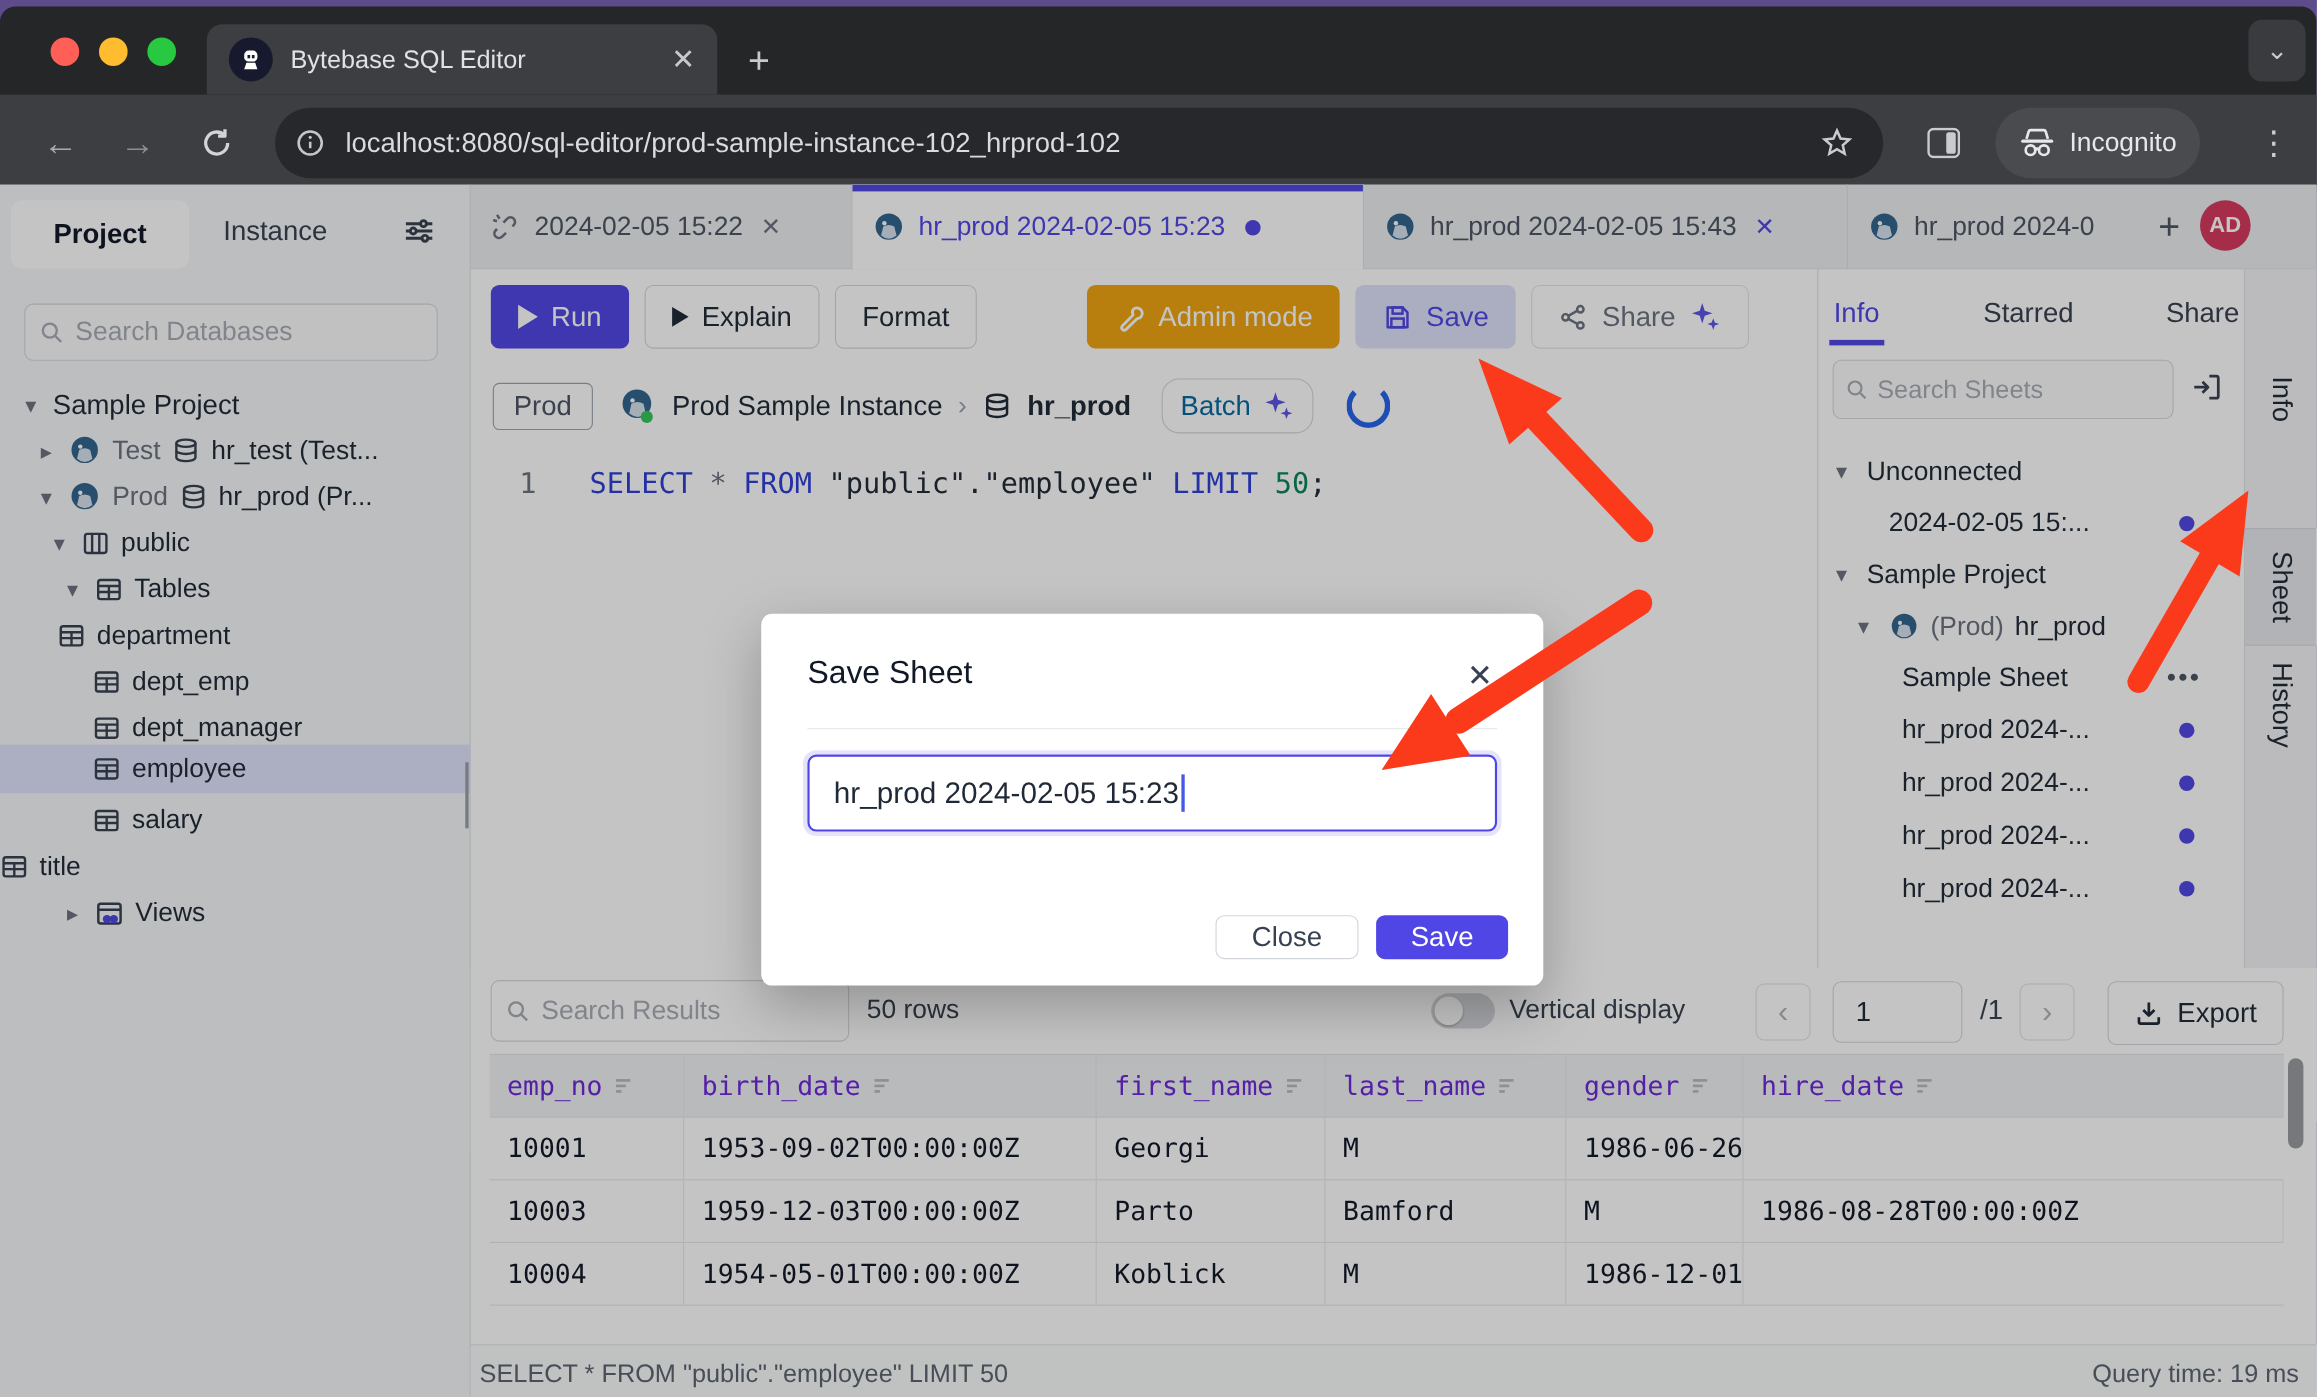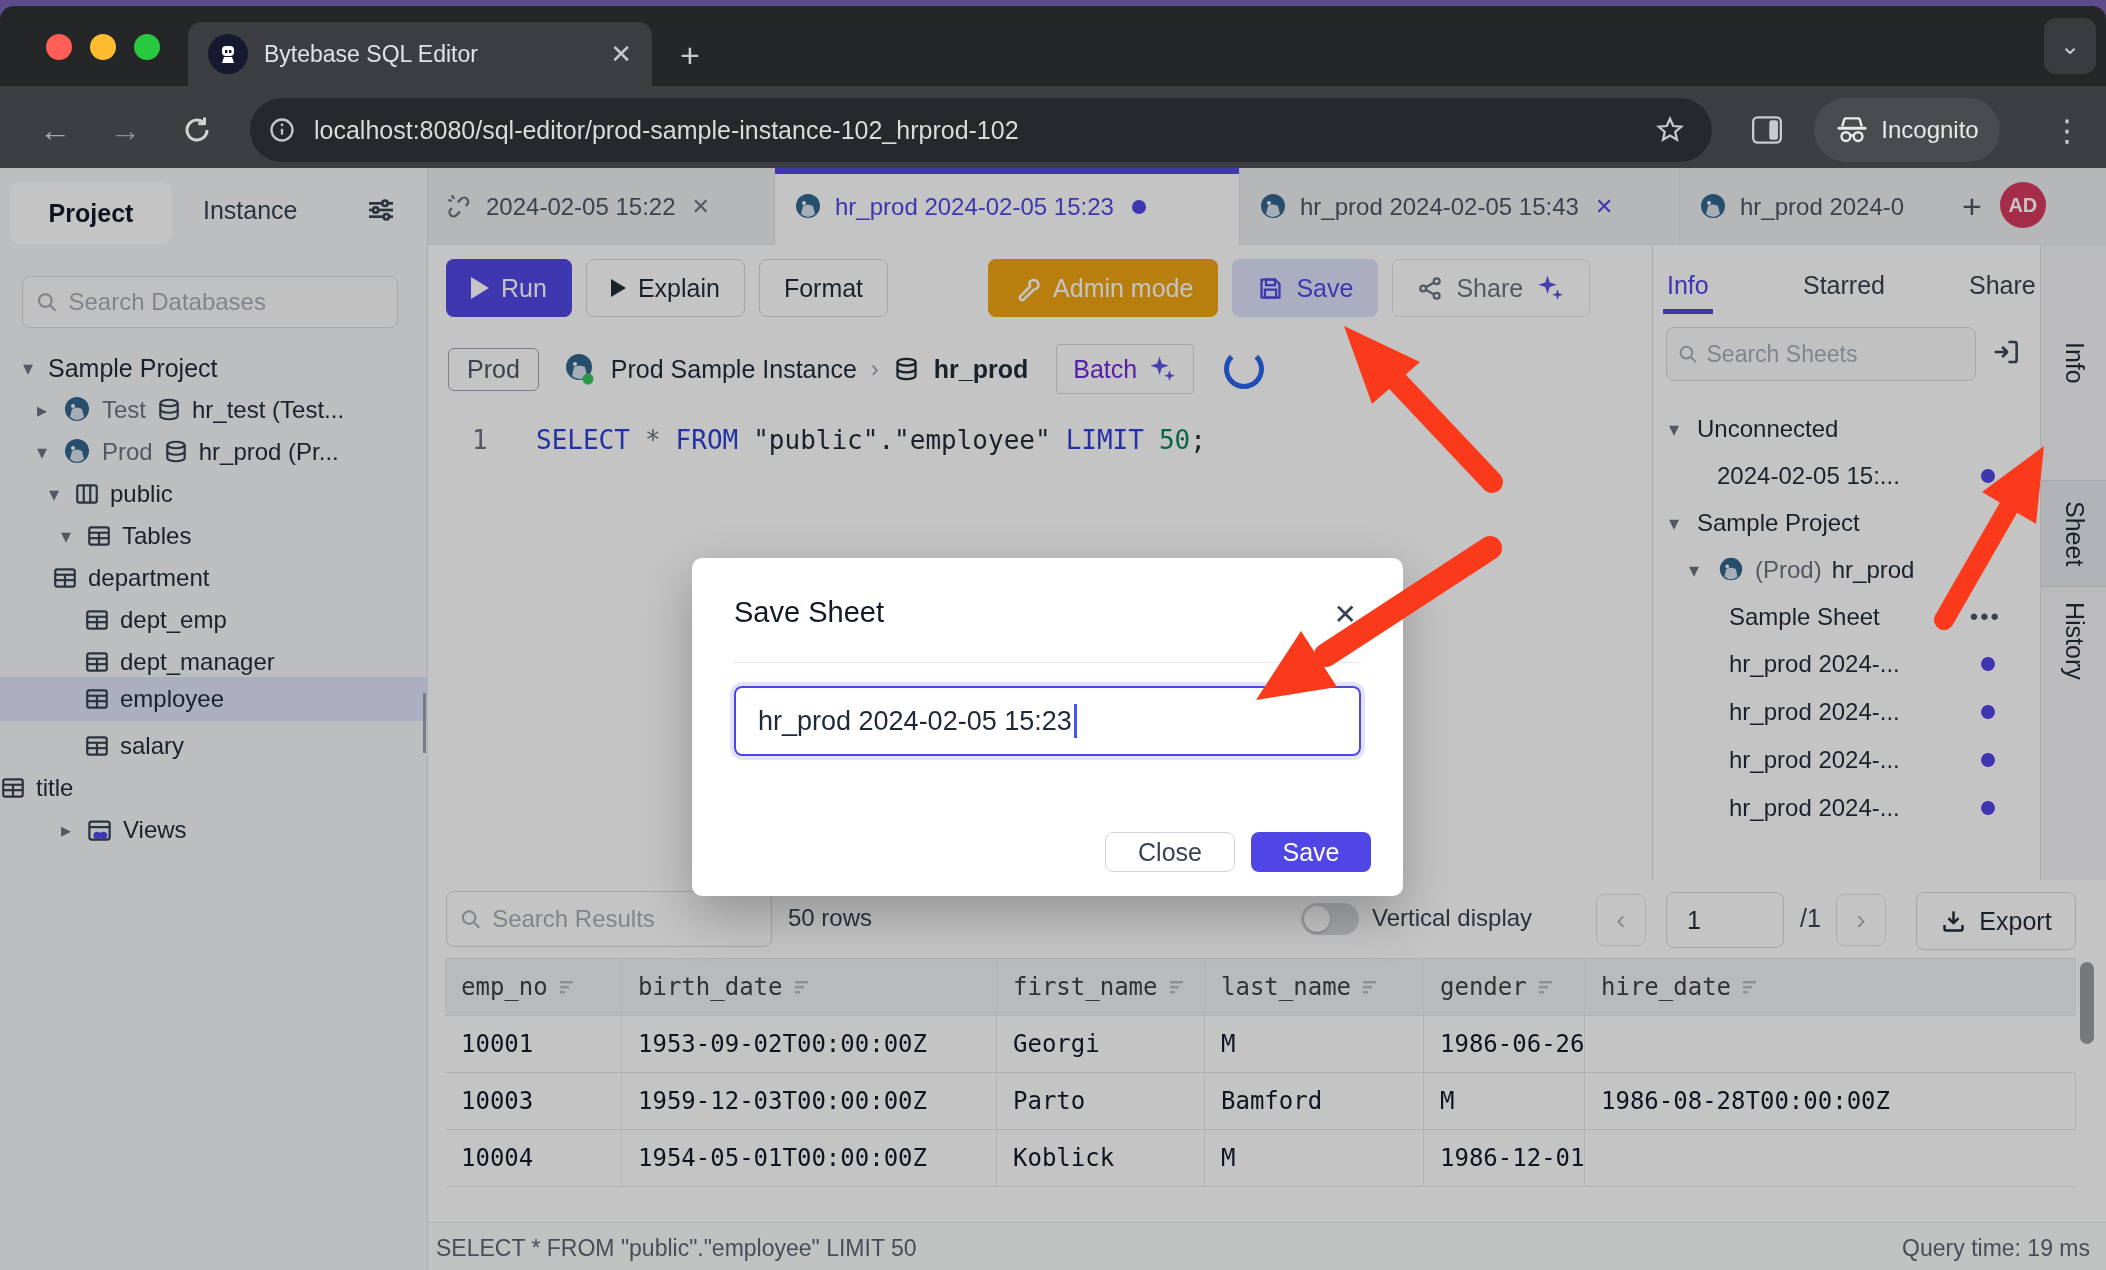--- a/index.html
+++ b/index.html
@@ -58,21 +58,21 @@
   .btn.run { background:#4f46e5; color:#fff; }
   .btn.plain { background:#fff; border-color:#d3d6da; color:#1f2937; }
   .btn.admin { background:#efa512; color:#fff; margin-left:86px; }
   .btn.savechip { background:#dfe1fb; color:#4f46e5; }
   .btn.share { background:#fff; border-color:#e2e4e8; color:#6b7280; }
   .play { width:0; height:0; border-style:solid; border-width:11px 0 11px 18px; border-color:transparent transparent transparent #ffffff; }
   .play.dark { border-left-color:#1f2937; border-width:9px 0 9px 15px; }
   .bcrumb { position:absolute; left:0; top:86px; width:1224px; height:76px; display:flex; align-items:center; gap:14px; padding-left:20px; font-size:25px; color:#1f2937; }
   .envchip { border:1px solid #9ca3af; border-radius:6px; padding:6px 18px; color:#4b5563; }
   .crumb-sep { color:#9ca3af; font-size:24px; }
-  .batchbtn { border:1px solid #d3d6da; border-radius:4px; height:50px; display:flex; align-items:center; gap:10px; padding:0 16px; color:#6d28d9; margin-left:14px; }
+  .batchbtn { border:1px solid #d3d6da; border-radius:16px; height:50px; display:flex; align-items:center; gap:10px; padding:0 16px; color:#0369a1; margin-left:14px; }
   .spinner { width:40px; height:40px; border-radius:50%; border:5px solid #2563eb; border-top-color:transparent; margin-left:16px; }
   .code { position:absolute; left:0; top:172px; width:1224px; height:630px; font-family:"DejaVu Sans Mono", monospace; font-size:26px; }
   .gutter { position:absolute; left:44px; top:8px; color:#6b7280; }
   .sql { position:absolute; left:108px; top:8px; white-space:nowrap; }
   .sql span { margin-right:15px; }
   .tk-kw { color:#2c3fd6; } .tk-op { color:#6b7280; } .tk-id { color:#1f2937; } .tk-num { color:#098658; }
 
   
   .rpanel { position:absolute; left:1652px; top:77px; width:388px; height:775px; background:#ffffff; border-left:1px solid #dfe1e4; border-bottom:1px solid #dfe1e4; }
   .rtabs { position:absolute; left:0; top:12px; width:388px; height:58px; }
@@ -104,21 +104,21 @@
   .toggle i { position:absolute; left:3px; top:3px; width:26px; height:26px; border-radius:50%; background:#fff; box-shadow:0 1px 2px rgba(0,0,0,.3); }
   .vd-label { position:absolute; left:944px; top:24px; font-size:24px; color:#374151; }
   .pgbtn { position:absolute; top:14px; width:50px; height:52px; border:1px solid #e0e2e6; border-radius:8px; display:flex; align-items:center; justify-content:center; color:#b0b3b8; font-size:28px; }
   .pginput { position:absolute; left:1238px; top:12px; width:118px; height:56px; border:1px solid #d5d8dc; border-radius:8px; font-size:25px; color:#1f2937; display:flex; align-items:center; padding-left:20px; }
   .pgtotal { position:absolute; left:1372px; top:24px; font-size:25px; color:#374151; }
   .exportbtn { position:absolute; left:1488px; top:12px; width:160px; height:58px; border:1px solid #d5d8dc; border-radius:8px; display:flex; align-items:center; justify-content:center; gap:12px; font-size:25px; color:#1f2937; }
   .grid { position:absolute; left:17px; top:78px; width:1631px; height:264px; overflow:hidden; border-top:1px solid #e2e4e8; }
   .grow { display:grid; grid-template-columns:177px 375px 208px 219px 161px 491px; height:57px; border-bottom:1px solid #e5e7eb; font-family:"DejaVu Sans Mono",monospace; }
   .grow > div { display:flex; align-items:center; padding-left:16px; border-right:1px solid #e8eaec; font-size:24px; color:#111827; white-space:nowrap; overflow:hidden; }
   .grow.head { background:#f1f2f4; }
-  .grow.head > div { color:#404040; gap:10px;align-items:center; }
+  .grow.head > div { color:#6d28d9; gap:10px;align-items:center; }
   .vscroll { position:absolute; left:1652px; top:82px; width:14px; height:82px; background:#9a9ca0; border-radius:7px; }
 
   
   .statusbar { position:absolute; left:428px; top:1054px; width:1678px; height:48px; background:#fafbfc; border-top:1px solid #e3e5e8; }
   .statusbar .q { position:absolute; left:8px; top:12px; font-size:23px; color:#5b6570; }
   .statusbar .t { position:absolute; right:16px; top:12px; font-size:23px; color:#5b6570; }
 
   
   .dim { position:absolute; left:0; top:168px; width:2106px; height:1102px; background:rgba(8,8,10,0.24); z-index:40; }
   .modal { position:absolute; left:692px; top:558px; width:711px; height:338px; background:#ffffff; border-radius:10px; box-shadow:0 18px 50px rgba(0,0,0,.25); z-index:50; }

